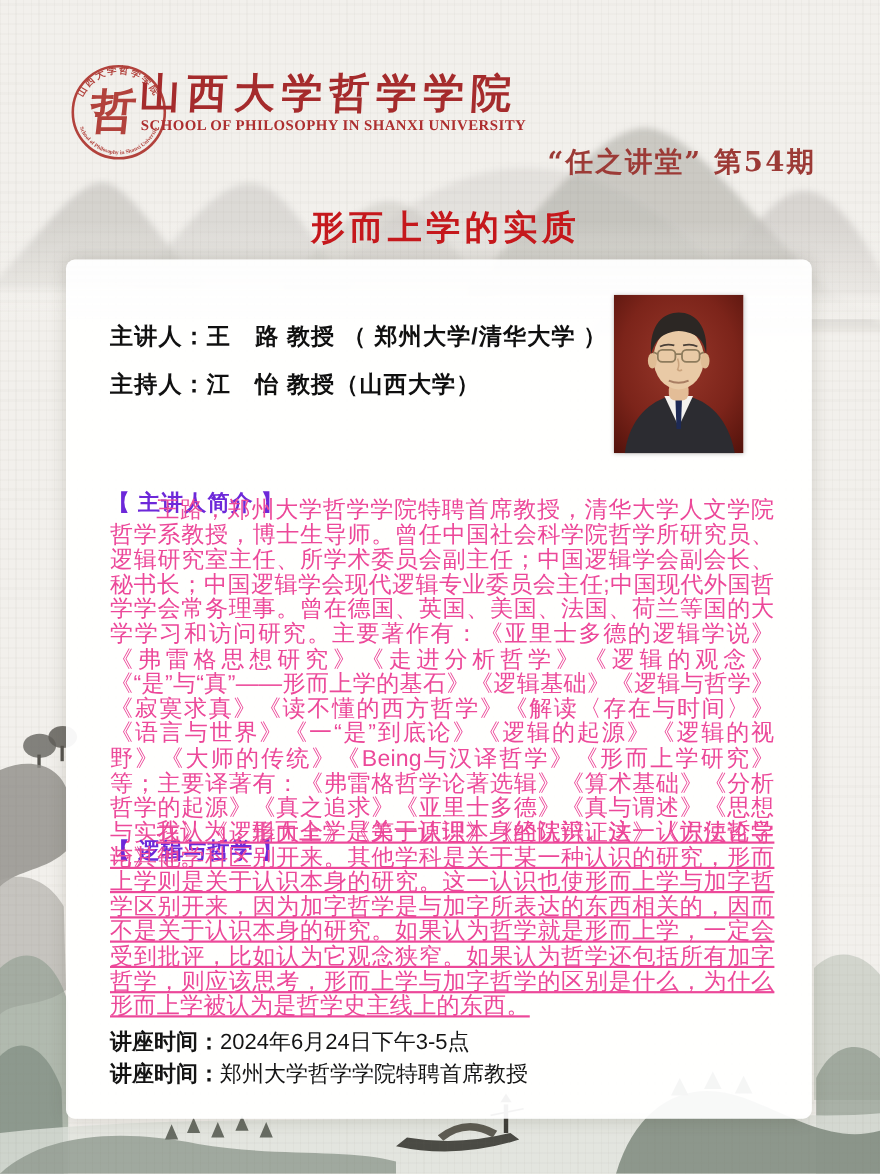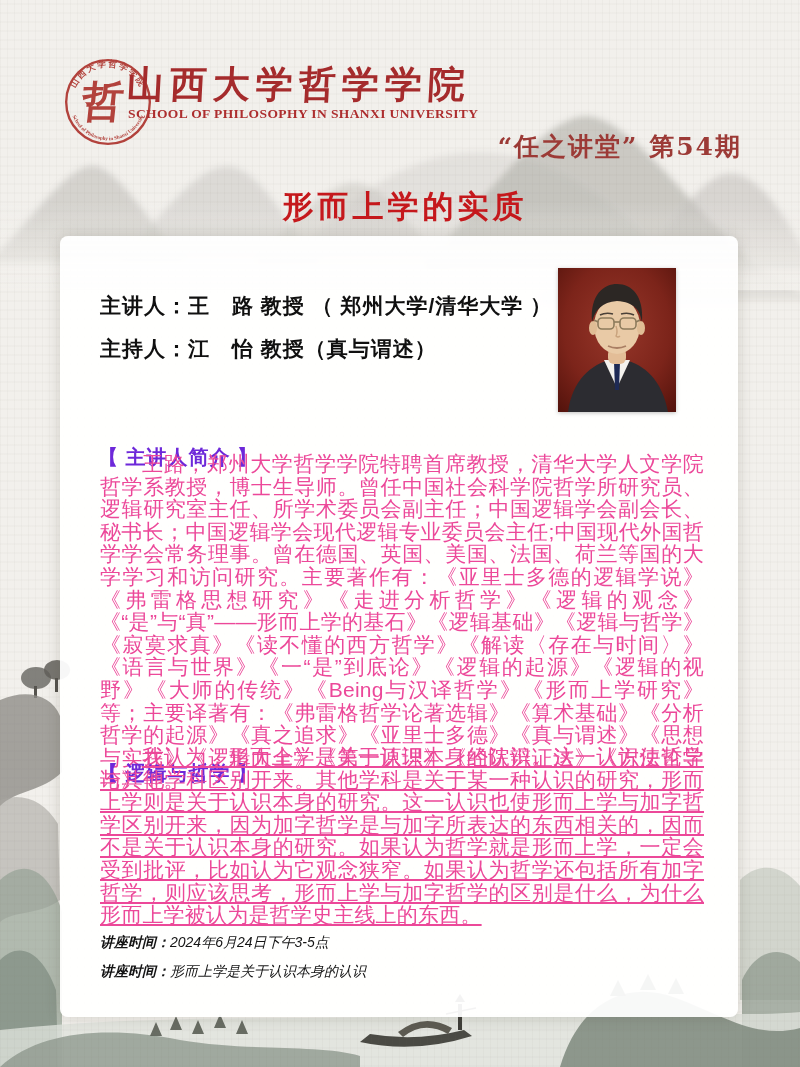--- a/index.html
+++ b/index.html
@@ -60,21 +60,21 @@
   }
   .bio-heading{top:182px;}
   .content-heading{top:498px;}
   .body-text{
     left:40px;width:604px;
     font-size:21px;line-height:22.6px;color:#ec4899;
     text-align:justify;text-indent:2em;letter-spacing:0.2px;
   }
   .bio-text{top:217px;}
   .content-text{top:510px;text-decoration:underline;}
-  .sched-line{left:40px;font-size:14px;color:#141414;white-space:nowrap;font-style:italic;}
+  .sched-line{left:40px;font-size:20px;color:#141414;white-space:nowrap;}
   .sched-line .lbl{font-weight:800;}
   .sched-time{top:698px;}
   .sched-place{top:727px;}
 </style>
 </head>
 <body>
 
 <svg class="bg-art" width="800" height="1067" viewBox="0 0 800 1067">
   <defs>
     <filter id="soft" x="-20%" y="-20%" width="140%" height="140%">
@@ -148,21 +148,21 @@
 </svg>
 
 <div class="abs org-cn">山西大学哲学学院</div>
 <div class="abs org-en">SCHOOL OF PHILOSOPHY IN SHANXI UNIVERSITY</div>
 <div class="abs series">“任之讲堂” 第54期</div>
 <div class="abs main-title">形而上学的实质</div>
 
 <div class="panel">
 
   <div class="speaker-line l1">主讲人：王　路 教授 （ 郑州大学/清华大学 ）</div>
-  <div class="speaker-line l2">主持人：江　怡 教授（真与谓述）</div>
+  <div class="speaker-line l2">主持人：江　怡 教授（山西大学）</div>
 
   <svg class="photo" viewBox="0 0 118 144">
     <defs>
       <radialGradient id="pbg" cx="50%" cy="42%" r="75%">
         <stop offset="0" stop-color="#97372a"></stop>
         <stop offset="0.6" stop-color="#7c241a"></stop>
         <stop offset="1" stop-color="#54130c"></stop>
       </radialGradient>
     </defs>
     <rect width="118" height="144" fill="url(#pbg)"></rect>
@@ -197,16 +197,16 @@
   <div class="section-heading bio-heading">【 主讲人简介 】</div>
   <div class="body-text bio-text">王路，郑州大学哲学学院特聘首席教授，清华大学人文学院哲学系教授，博士生导师。曾任中国社会科学院哲学所研究员、逻辑研究室主任、所学术委员会副主任；中国逻辑学会副会长、秘书长；中国逻辑学会现代逻辑专业委员会主任;中国现代外国哲学学会常务理事。曾在德国、英国、美国、法国、荷兰等国的大学学习和访问研究。主要著作有：《亚里士多德的逻辑学说》《弗雷格思想研究》《走进分析哲学》《逻辑的观念》《“是”与“真”——形而上学的基石》《逻辑基础》《逻辑与哲学》《寂寞求真》《读不懂的西方哲学》《解读〈存在与时间〉》《语言与世界》《一“是”到底论》《逻辑的起源》《逻辑的视野》《大师的传统》《Being与汉译哲学》《形而上学研究》等；主要译著有：《弗雷格哲学论著选辑》《算术基础》《分析哲学的起源》《真之追求》《亚里士多德》《真与谓述》《思想与实在》《逻辑大全》《第一原理》《经院辩证法》《方法论导论》等。</div>
 
   <div class="section-heading content-heading">【 逻辑与哲学 】</div>
   <div class="body-text content-text">我认为，形而上学是关于认识本身的认识。这一认识使哲学与其他学科区别开来。其他学科是关于某一种认识的研究，形而上学则是关于认识本身的研究。这一认识也使形而上学与加字哲学区别开来，因为加字哲学是与加字所表达的东西相关的，因而不是关于认识本身的研究。如果认为哲学就是形而上学，一定会受到批评，比如认为它观念狭窄。如果认为哲学还包括所有加字哲学，则应该思考，形而上学与加字哲学的区别是什么，为什么形而上学被认为是哲学史主线上的东西。</div>
 
   <div class="sched-line sched-time">
     <span class="lbl">讲座时间：</span><span>2024年6月24日下午3-5点</span>
   </div>
   <div class="sched-line sched-place">
-    <span class="lbl">讲座时间：</span><span>形而上学是关于认识本身的认识</span>
+    <span class="lbl">讲座时间：</span><span>郑州大学哲学学院特聘首席教授</span>
   </div>
 
 </div>
 
 </body></html>

